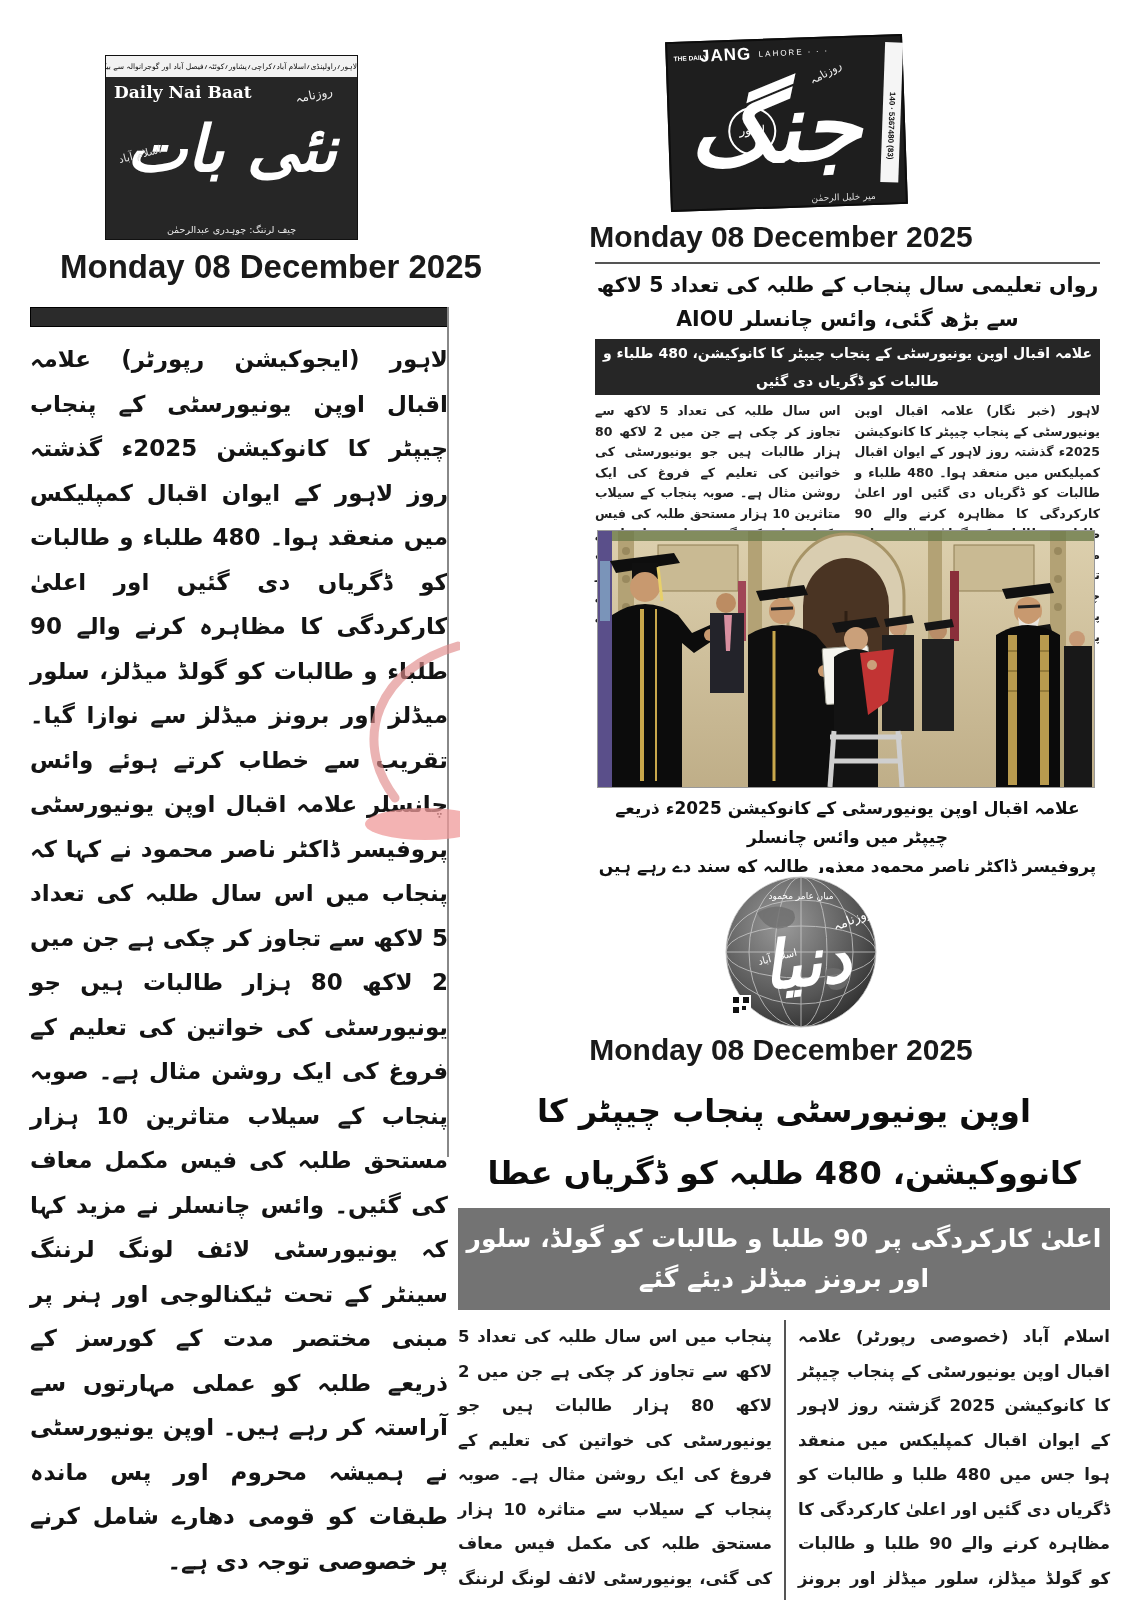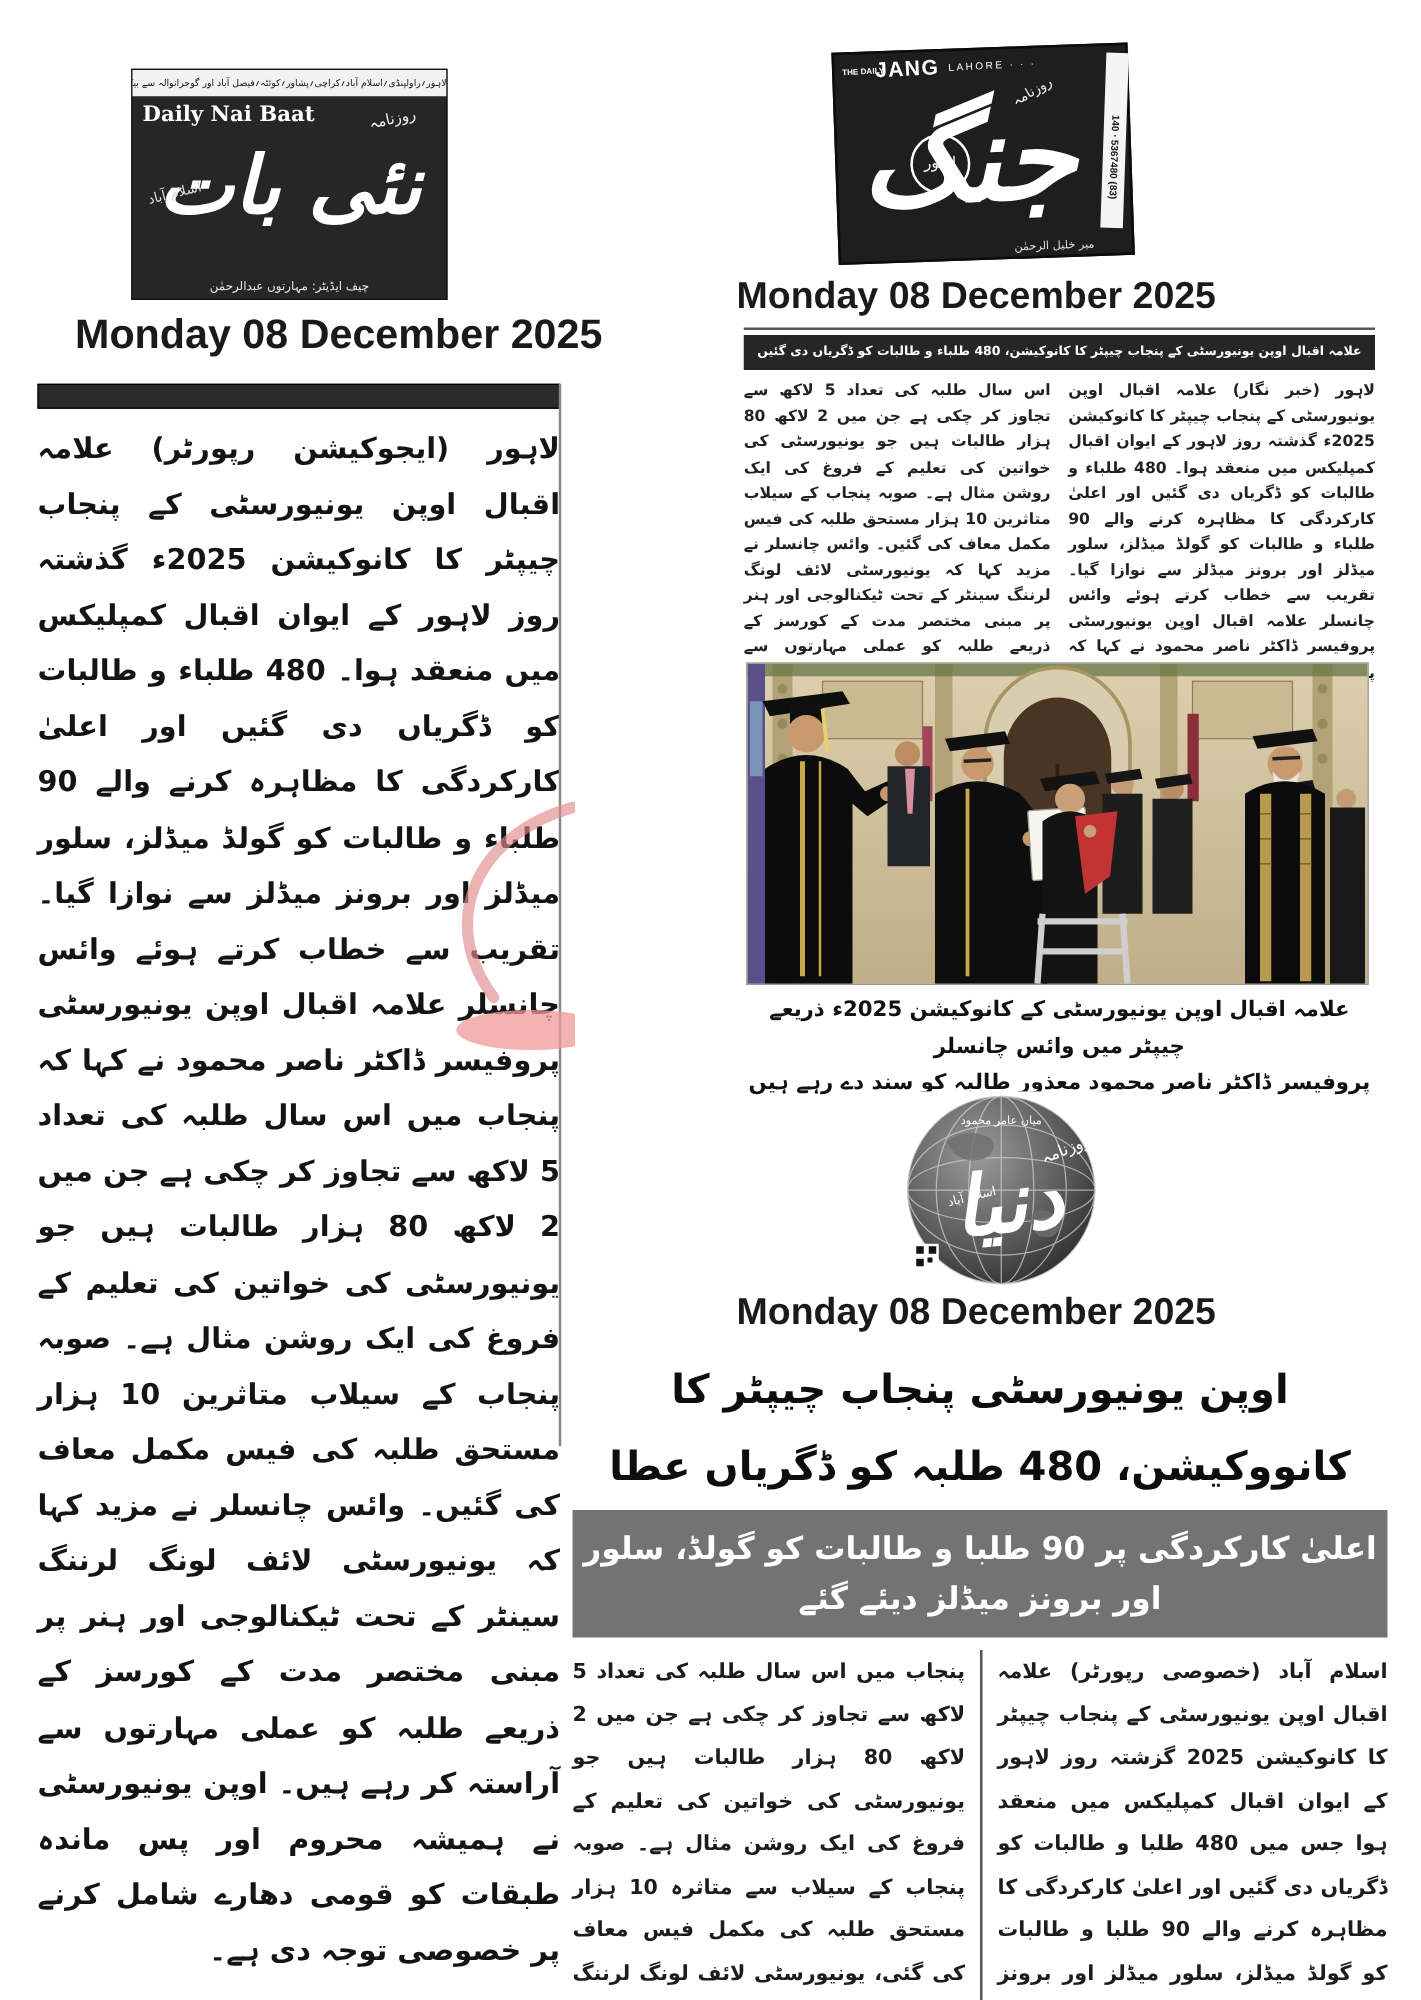--- a/index.html
+++ b/index.html
@@ -51,21 +51,21 @@
                 transform:rotate(4deg);color:#111;font-size:8px;font-weight:bold;overflow:hidden;}
   .jg-sidestrip span{display:block;transform:rotate(90deg) translateX(54px);transform-origin:center;
                      white-space:nowrap;width:18px;}
   .jg-founder{position:absolute;right:30px;bottom:2px;color:#ddd;font-size:9px;}
 
   
   .jg-date{position:absolute;left:575px;top:220px;width:412px;font-size:30px;}
   .jg-art{position:absolute;left:595px;top:262px;width:505px;}
   .jg-toprule{height:2px;background:#555;margin-bottom:4px;}
   .jg-h1{color:#111;font-size:20.5px;font-weight:bold;text-align:center;line-height:34px;}
-  .jg-h2{background:#262626;color:#fff;font-size:10px;font-weight:bold;text-align:center;
+  .jg-h2{background:#262626;color:#fff;font-size:14px;font-weight:bold;text-align:center;
          line-height:28px;margin-top:3px;}
   .jg-body{display:flex;flex-direction:row-reverse;gap:14px;margin-top:6px;}
   .jg-col{flex:1;font-size:12.5px;font-weight:bold;line-height:20.5px;color:#222;text-align:justify;}
 
   
   .photo{position:absolute;left:597px;top:530px;width:498px;height:258px;border:1px solid #999;
          box-sizing:border-box;background:#cfc0a0;}
   .caption{position:absolute;left:595px;top:794px;width:505px;text-align:center;color:#111;
            font-size:17px;font-weight:bold;line-height:29px;}
 
@@ -89,21 +89,21 @@
 <body>
 
 <div id="page">
 
   <div class="nb-mast">
     <div class="nb-strip urdu">لاہور؍راولپنڈی؍اسلام آباد؍کراچی؍پشاور؍کوئٹہ؍فیصل آباد اور گوجرانوالہ سے بیک وقت شائع ہونے والا قومی اخبار</div>
     <div class="nb-eng">Daily Nai Baat</div>
     <div class="nb-daily urdu">روزنامہ</div>
     <div class="nb-logo urdu">نئی بات</div>
     <div class="nb-city urdu">اسلام آباد</div>
-    <div class="nb-editor urdu">چیف ایڈیٹر: مہارتوں عبدالرحمٰن</div>
+    <div class="nb-editor urdu">چیف لرننگ: چوہدری عبدالرحمٰن</div>
   </div>
 
   <div class="date-line nb-date">Monday 08 December 2025</div>
 
   <div class="nb-art">
     <div class="nb-headbox urdu">
     </div>
     <div class="nb-body urdu">لاہور (ایجوکیشن رپورٹر) علامہ اقبال اوپن یونیورسٹی کے پنجاب چیپٹر کا کانوکیشن 2025ء گذشتہ روز لاہور کے ایوان اقبال کمپلیکس میں منعقد ہوا۔ 480 طلباء و طالبات کو ڈگریاں دی گئیں اور اعلیٰ کارکردگی کا مظاہرہ کرنے والے 90 طلباء و طالبات کو گولڈ میڈلز، سلور میڈلز اور برونز میڈلز سے نوازا گیا۔ تقریب سے خطاب کرتے ہوئے وائس چانسلر علامہ اقبال اوپن یونیورسٹی پروفیسر ڈاکٹر ناصر محمود نے کہا کہ پنجاب میں اس سال طلبہ کی تعداد 5 لاکھ سے تجاوز کر چکی ہے جن میں 2 لاکھ 80 ہزار طالبات ہیں جو یونیورسٹی کی خواتین کی تعلیم کے فروغ کی ایک روشن مثال ہے۔ صوبہ پنجاب کے سیلاب متاثرین 10 ہزار مستحق طلبہ کی فیس مکمل معاف کی گئیں۔ وائس چانسلر نے مزید کہا کہ یونیورسٹی لائف لونگ لرننگ سینٹر کے تحت ٹیکنالوجی اور ہنر پر مبنی مختصر مدت کے کورسز کے ذریعے طلبہ کو عملی مہارتوں سے آراستہ کر رہے ہیں۔ اوپن یونیورسٹی نے ہمیشہ محروم اور پس ماندہ طبقات کو قومی دھارے شامل کرنے پر خصوصی توجہ دی ہے۔</div>
   </div>
   <div class="nb-rule"></div>
@@ -125,20 +125,21 @@
     <div class="jg-sidestrip">
       <span>140 ∙ 5367480 (83)</span>
     </div>
     <div class="jg-founder urdu">میر خلیل الرحمٰن</div>
   </div>
 
   <div class="date-line jg-date">Monday 08 December 2025</div>
 
   <div class="jg-art">
     <div class="jg-toprule"></div>
+    <div class="jg-h1 urdu">رواں تعلیمی سال پنجاب کے طلبہ کی تعداد 5 لاکھ سے بڑھ گئی، وائس چانسلر AIOU</div>
     <div class="jg-h2 urdu">علامہ اقبال اوپن یونیورسٹی کے پنجاب چیپٹر کا کانوکیشن، 480 طلباء و طالبات کو ڈگریاں دی گئیں</div>
     <div class="jg-body">
       <div class="jg-col urdu">لاہور (خبر نگار) علامہ اقبال اوپن یونیورسٹی کے پنجاب چیپٹر کا کانوکیشن 2025ء گذشتہ روز لاہور کے ایوان اقبال کمپلیکس میں منعقد ہوا۔ 480 طلباء و طالبات کو ڈگریاں دی گئیں اور اعلیٰ کارکردگی کا مظاہرہ کرنے والے 90 طلباء و طالبات کو گولڈ میڈلز، سلور میڈلز اور برونز میڈلز سے نوازا گیا۔ تقریب سے خطاب کرتے ہوئے وائس چانسلر علامہ اقبال اوپن یونیورسٹی پروفیسر ڈاکٹر ناصر محمود نے کہا کہ پنجاب میں</div>
       <div class="jg-col urdu">اس سال طلبہ کی تعداد 5 لاکھ سے تجاوز کر چکی ہے جن میں 2 لاکھ 80 ہزار طالبات ہیں جو یونیورسٹی کی خواتین کی تعلیم کے فروغ کی ایک روشن مثال ہے۔ صوبہ پنجاب کے سیلاب متاثرین 10 ہزار مستحق طلبہ کی فیس مکمل معاف کی گئیں۔ وائس چانسلر نے مزید کہا کہ یونیورسٹی لائف لونگ لرننگ سینٹر کے تحت ٹیکنالوجی اور ہنر پر مبنی مختصر مدت کے کورسز کے ذریعے طلبہ کو عملی مہارتوں سے آراستہ کر رہے ہیں۔</div>
     </div>
   </div>
 
   <div class="photo">
     <svg width="496" height="256" viewBox="0 0 496 256">
       <defs>

